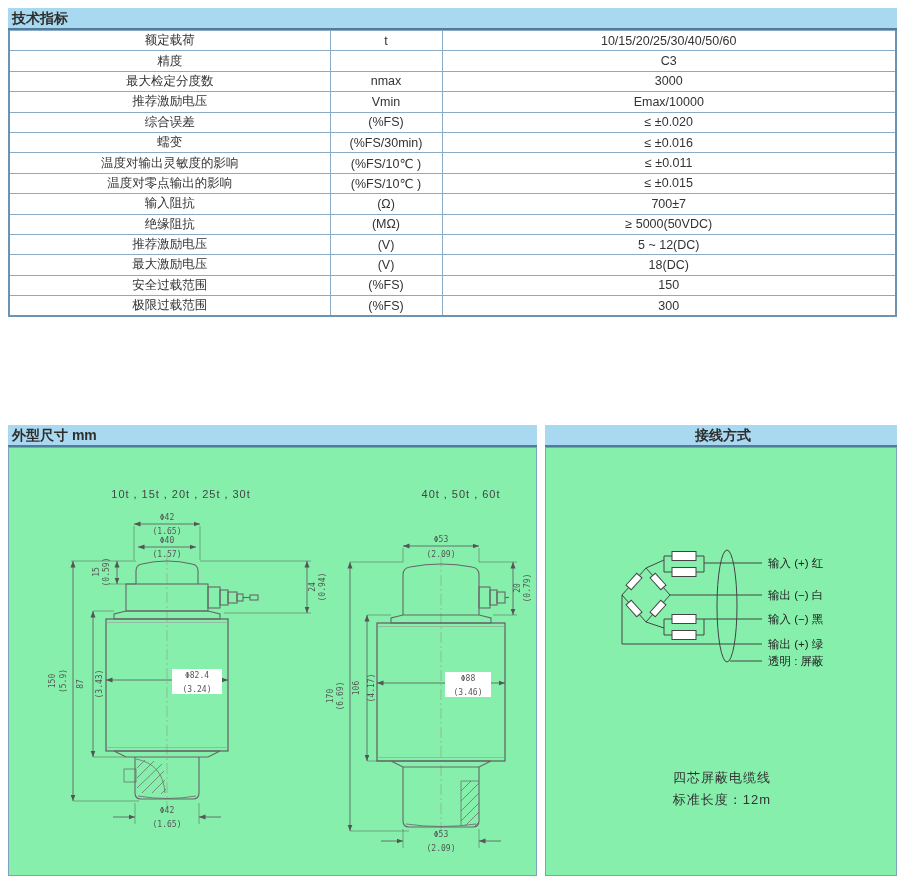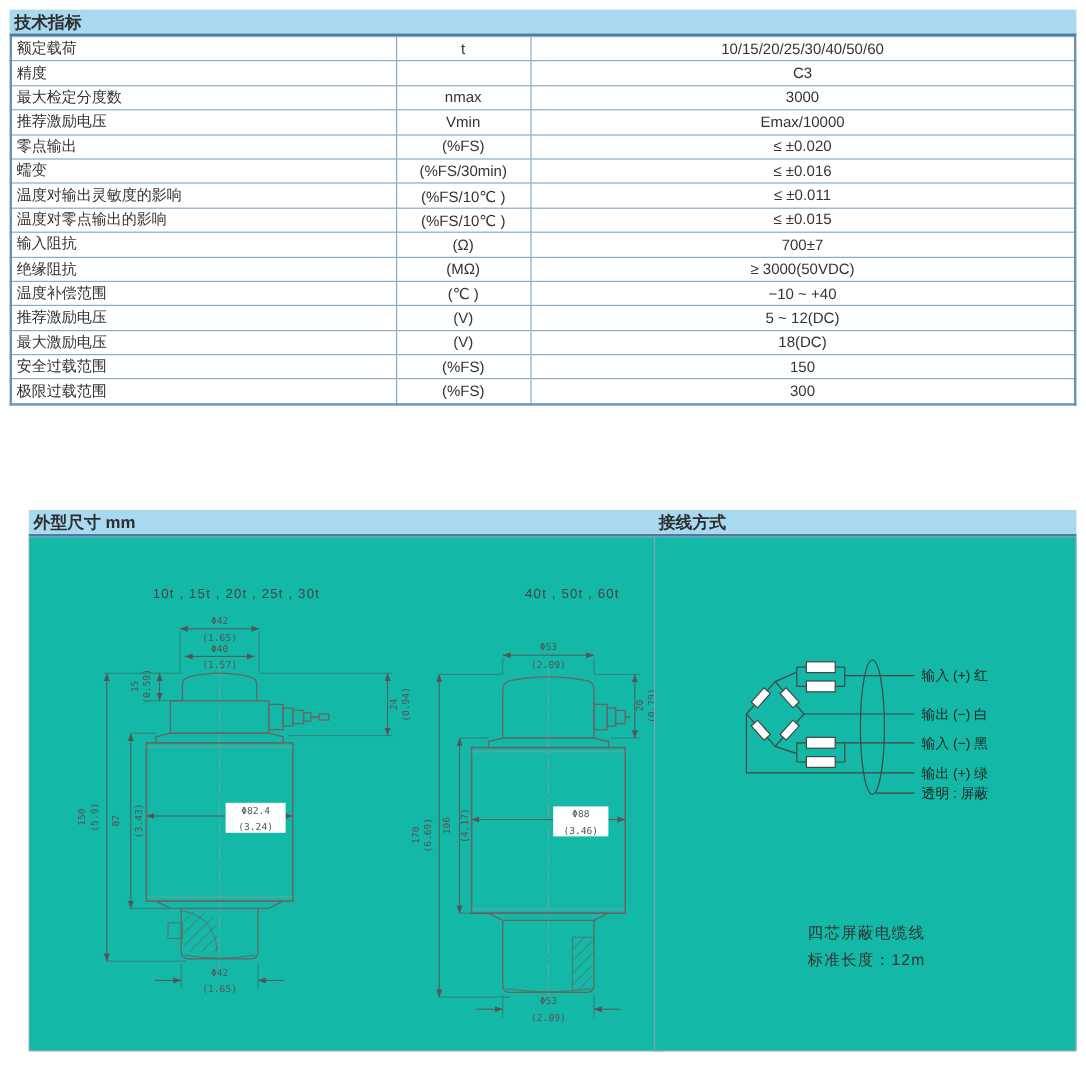--- a/index.html
+++ b/index.html
@@ -7,26 +7,26 @@
         font-family:"Liberation Sans","DejaVu Sans",sans-serif;color:#333;}
   .sec-header{background:#a8d9f0;color:#2e2e2e;font-size:14px;font-weight:bold;
         height:18px;line-height:18px;padding:1px 0 1px 4px;
         border-bottom:2px solid #4f7b9c;box-sizing:content-box;}
   
   .spec{position:absolute;left:8px;top:8px;width:889px;}
   table.spec-table{width:100%;border-collapse:collapse;table-layout:fixed;
         border:2px solid #6d93b2;border-top:none;}
   table.spec-table td{border:1px solid #8aabc3;font-size:12.5px;color:#333;
         height:19.4px;padding:0 4px;overflow:hidden;white-space:nowrap;}
-  td.c1{text-align:left;padding-left:7px;}
+  td.c1{text-align:center;padding-left:7px;}
   td.c2,td.c3{text-align:center;}
   
-  .dims-sec{position:absolute;left:24px;top:425px;width:529px;}
-  .wiring-sec{position:absolute;left:545px;top:425px;width:352px;}
-  .panel{border:1.5px solid #7ba2bf;background:#14b8a6;height:429px;box-sizing:border-box;overflow:hidden;}
+  .dims-sec{position:absolute;left:8px;top:425px;width:529px;}
+  .wiring-sec{position:absolute;left:545px;top:425px;width:352px;text-align:center;}
+  .panel{border:1.5px solid #7ba2bf;background:#86efac;height:429px;box-sizing:border-box;overflow:hidden;}
   svg{display:block;}
   .dim{font-family:"DejaVu Sans Mono","Liberation Mono",monospace;font-size:8px;fill:#555;}
   .dlabel{font-size:11px;fill:#444;letter-spacing:1px;}
   .wlabel{font-size:11.5px;fill:#222;}
   .wnote{font-size:13px;fill:#333;letter-spacing:1px;}
 </style>
 </head>
 <body>
 
 <div class="page">
@@ -54,21 +54,21 @@
             <td class="c1">最大检定分度数</td>
             <td class="c2">nmax</td>
             <td class="c3">3000</td>
           </tr>
           <tr>
             <td class="c1">推荐激励电压</td>
             <td class="c2">Vmin</td>
             <td class="c3">Emax/10000</td>
           </tr>
           <tr>
-            <td class="c1">零点输出</td>
+            <td class="c1">综合误差</td>
             <td class="c2">(%FS)</td>
             <td class="c3">≤ ±0.020</td>
           </tr>
           <tr>
             <td class="c1">蠕变</td>
             <td class="c2">(%FS/30min)</td>
             <td class="c3">≤ ±0.016</td>
           </tr>
           <tr>
             <td class="c1">温度对输出灵敏度的影响</td>
@@ -81,26 +81,21 @@
             <td class="c3">≤ ±0.015</td>
           </tr>
           <tr>
             <td class="c1">输入阻抗</td>
             <td class="c2">(Ω)</td>
             <td class="c3">700±7</td>
           </tr>
           <tr>
             <td class="c1">绝缘阻抗</td>
             <td class="c2">(MΩ)</td>
-            <td class="c3">≥ 3000(50VDC)</td>
-          </tr>
-          <tr>
-            <td class="c1">温度补偿范围</td>
-            <td class="c2">(℃ )</td>
-            <td class="c3">−10 ~ +40</td>
+            <td class="c3">≥ 5000(50VDC)</td>
           </tr>
           <tr>
             <td class="c1">推荐激励电压</td>
             <td class="c2">(V)</td>
             <td class="c3">5 ~ 12(DC)</td>
           </tr>
           <tr>
             <td class="c1">最大激励电压</td>
             <td class="c2">(V)</td>
             <td class="c3">18(DC)</td>

